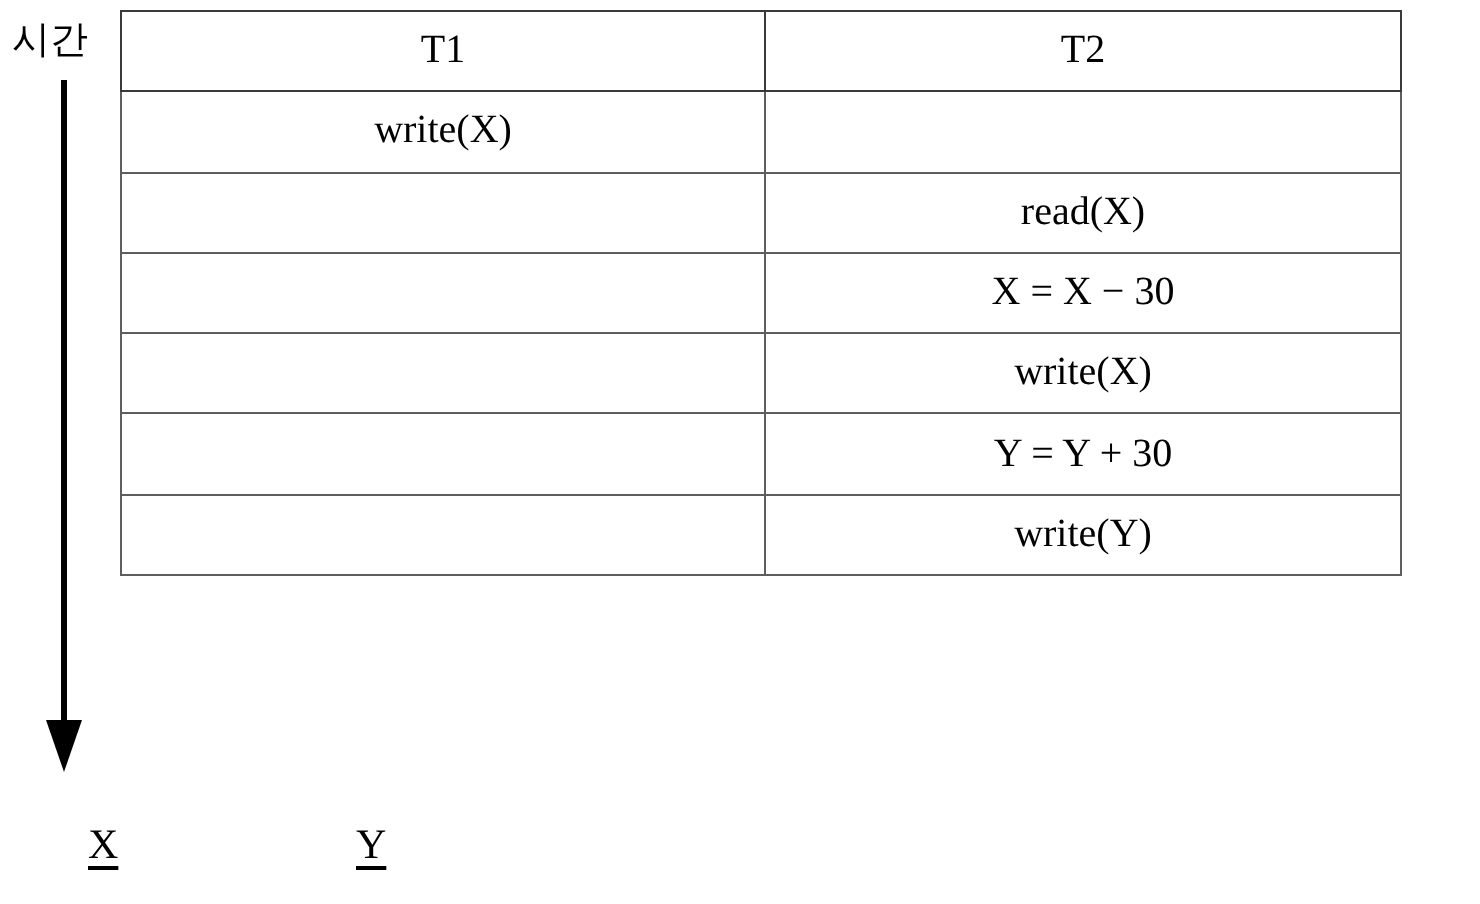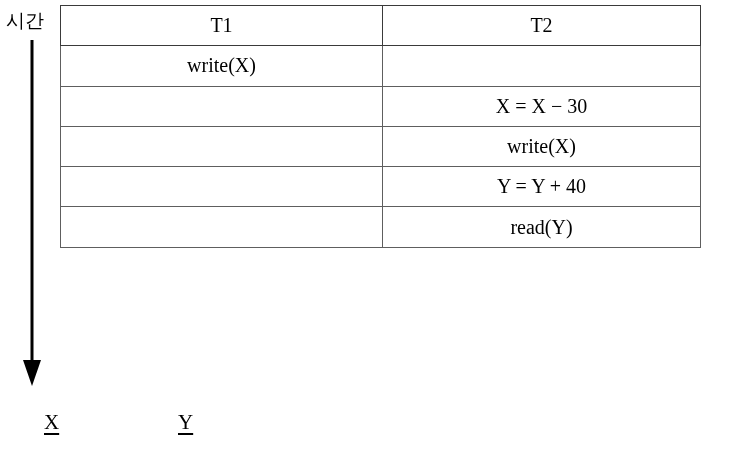--- a/index.html
+++ b/index.html
@@ -113,33 +113,37 @@
       <th>T2</th>
     </tr>
   </thead>
   <tbody>
     <tr>
       <td>write(X)</td>
       <td></td>
     </tr>
     <tr>
       <td></td>
+      <td>read(X)</td>
+    </tr>
+    <tr>
+      <td></td>
       <td>X = X − 30</td>
     </tr>
     <tr>
       <td></td>
       <td>write(X)</td>
     </tr>
     <tr>
       <td></td>
-      <td>Y = Y + 40</td>
+      <td>Y = Y + 30</td>
     </tr>
     <tr>
       <td></td>
-      <td>read(Y)</td>
+      <td>write(Y)</td>
     </tr>
   </tbody>
 </table>
 
 <div id="variable-labels">
   <span id="var-label-x" class="var-label">X</span>
   <span id="var-label-y" class="var-label">Y</span>
 </div>
 
 </body></html>

